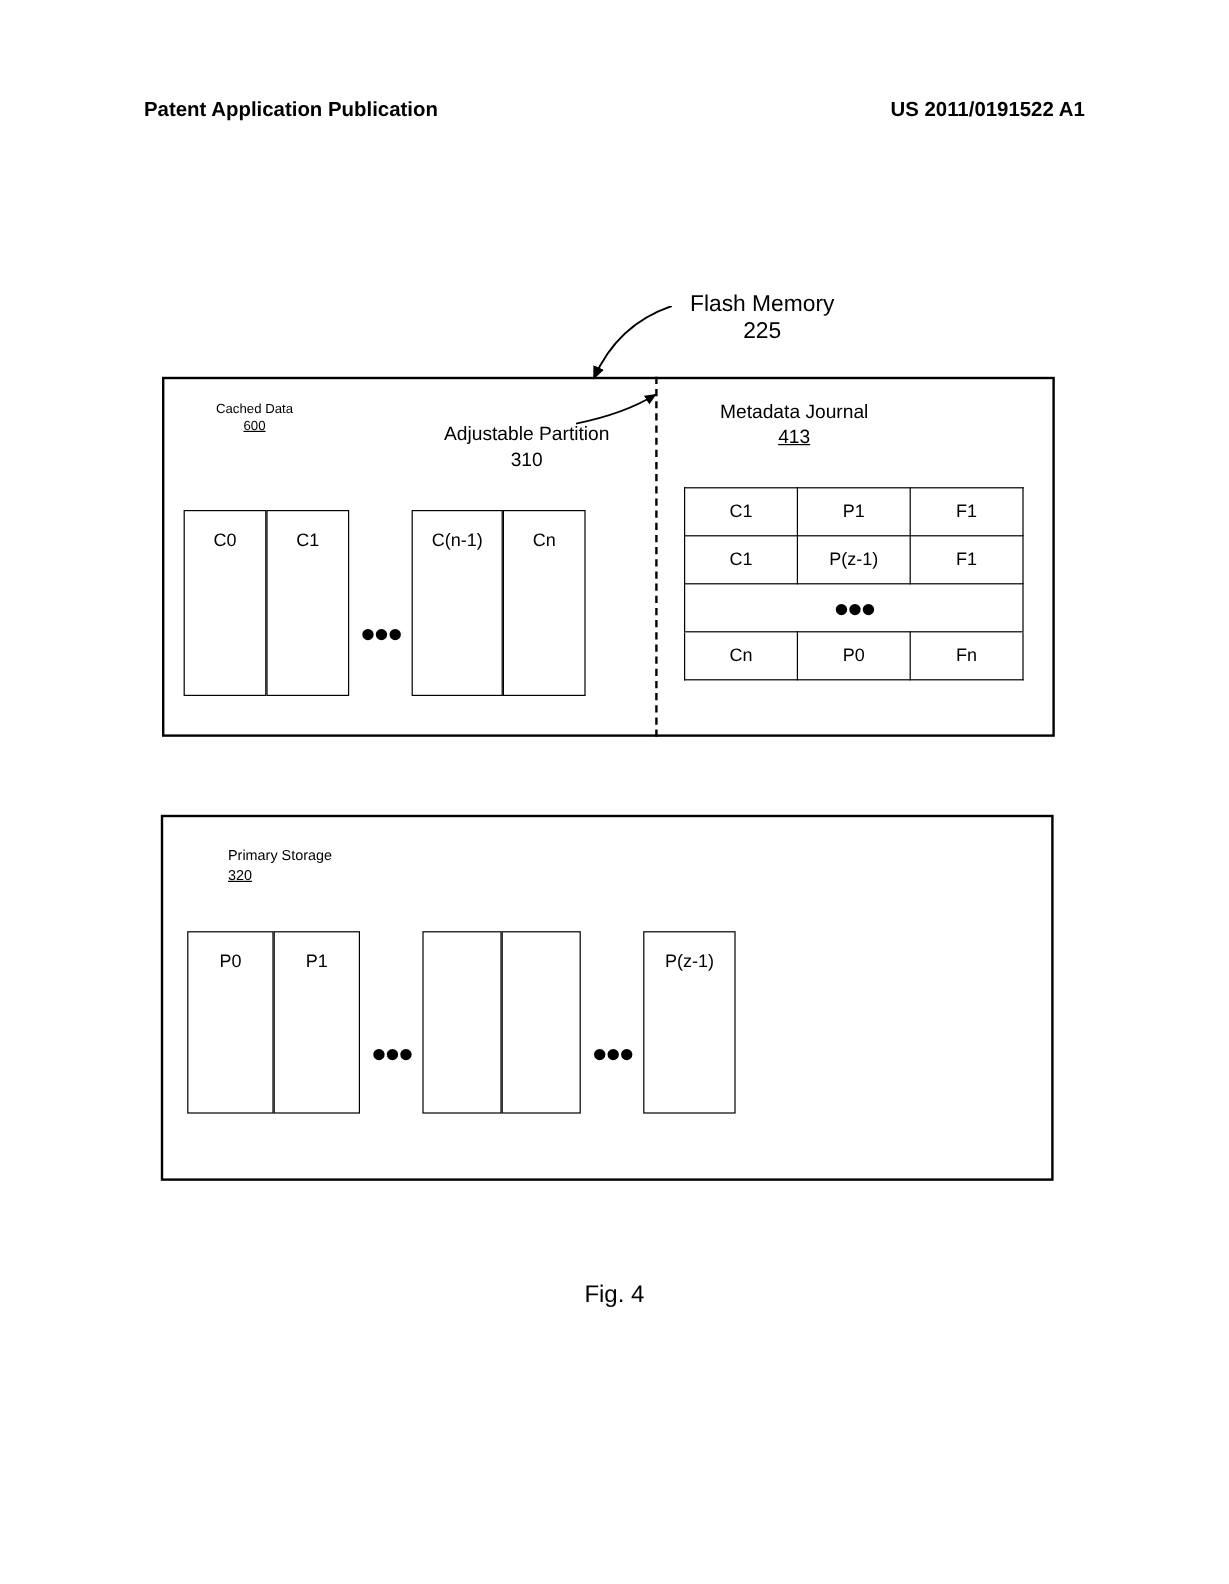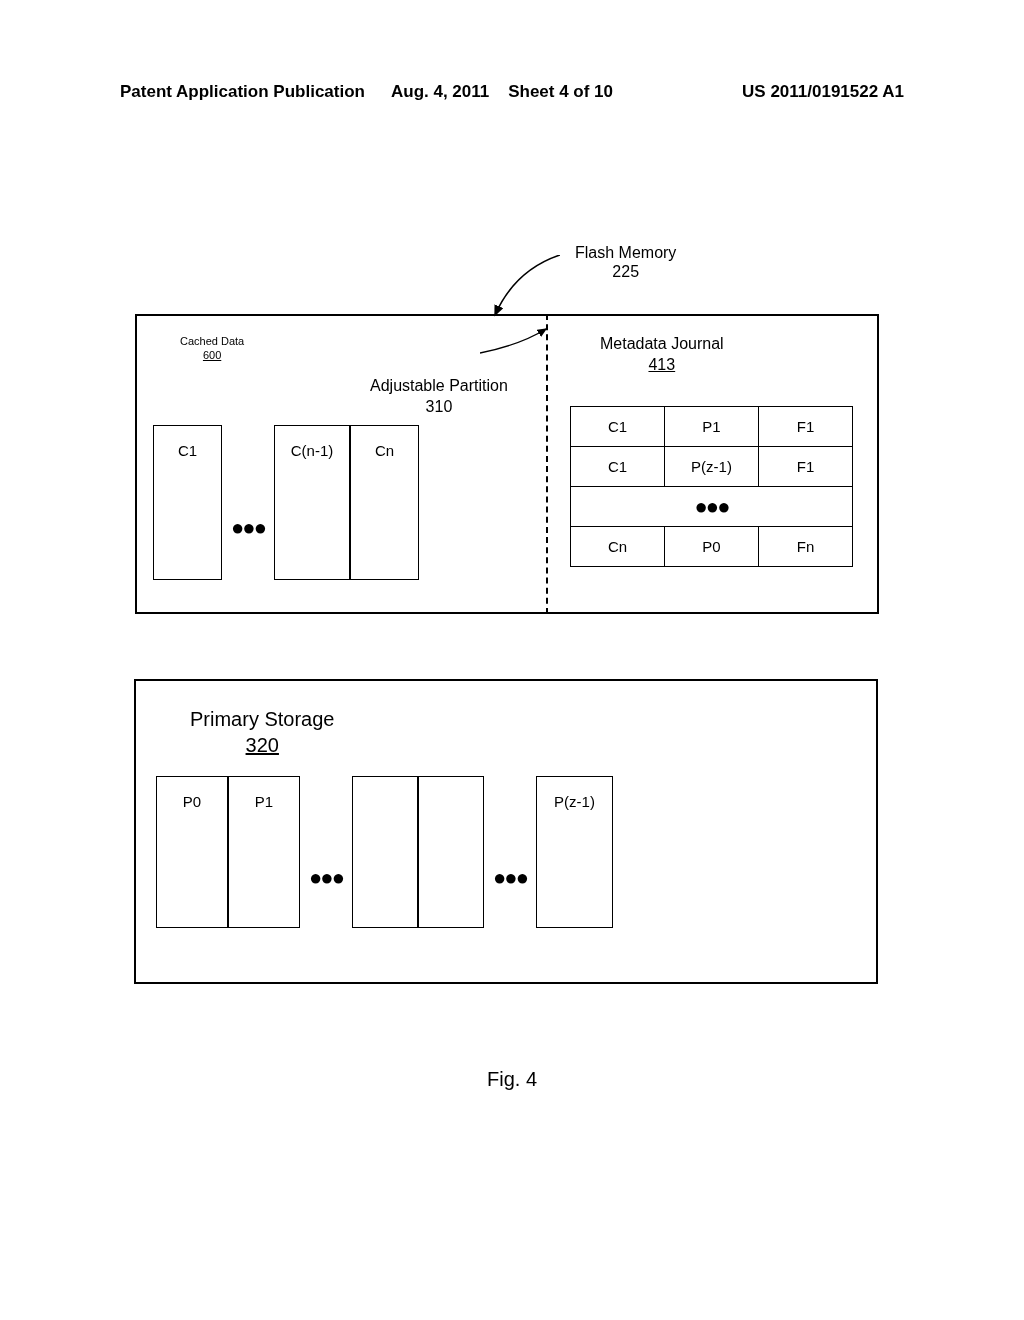--- a/index.html
+++ b/index.html
@@ -28,21 +28,21 @@
     width: 300px;
   }
   .header .sheet { display: inline-block; margin-right: 20px; }
   .header .right { float: right; }
 
   
   .flash-label {
     position: absolute;
     top: 243px;
     left: 575px;
-    font-size: 16px;
+    font-size: 19px;
     text-align: center;
     line-height: 1.2;
   }
   .flash-arrow {
     position: absolute;
     top: 255px;
     left: 490px;
     width: 70px;
     height: 65px;
   }
@@ -75,21 +75,20 @@
   }
   .cached-label .u { text-decoration: underline; }
 
   .adjpart-label {
     position: absolute;
     top: 353px;
     left: 370px;
     font-size: 16px;
     text-align: center;
     line-height: 1.3;
-    margin-top: 23px;
   }
 
   .meta-label {
     position: absolute;
     top: 334px;
     left: 600px;
     font-size: 16px;
     text-align: center;
     line-height: 1.3;
   }
@@ -163,22 +162,21 @@
     top: 679px;
     left: 134px;
     width: 744px;
     height: 305px;
     border: 2px solid #000;
   }
   .prim-label {
     position: absolute;
     top: 706px;
     left: 190px;
-    font-size: 20px;
-    text-align: center;
+    font-size: 12px;
     line-height: 1.3;
   }
   .prim-label .u { text-decoration: underline; }
 
   .prim-row {
     position: absolute;
     top: 776px;
     left: 156px;
     display: flex;
     align-items: center;
@@ -206,25 +204,20 @@
     width: 1024px;
     text-align: center;
     font-size: 20px;
   }
 </style>
 </head>
 <body>
 
 <div class="header">
   <span class="left">Patent Application Publication</span>
-  <span class="center">
-    <span>Aug. 4, 2011</span>
-    &nbsp;&nbsp;
-    <span class="sheet">Sheet 4 of 10</span>
-  </span>
   <span class="right">US 2011/0191522 A1</span>
 </div>
 
 <div class="flash-label">
   <span>Flash Memory</span><br>
   <span>225</span>
 </div>
 <svg class="flash-arrow" viewBox="0 0 70 65">
   <defs>
     <marker id="arr1" markerWidth="8" markerHeight="8" refX="6" refY="3" orient="auto">
@@ -255,20 +248,21 @@
   <span>Adjustable Partition</span><br>
   <span>310</span>
 </div>
 
 <div class="meta-label">
   <span>Metadata Journal</span><br>
   <span class="u">413</span>
 </div>
 
 <div class="cache-row">
+  <div class="cell cache-cell">C0</div>
   <div class="cell cache-cell">C1</div>
   <div class="cache-dots">●●●</div>
   <div class="cell cache-cell" style="width:76px">C(n-1)</div>
   <div class="cell cache-cell">Cn</div>
 </div>
 
 <table class="meta-table">
   <tbody>
       <tr>
     <td>C1</td>

